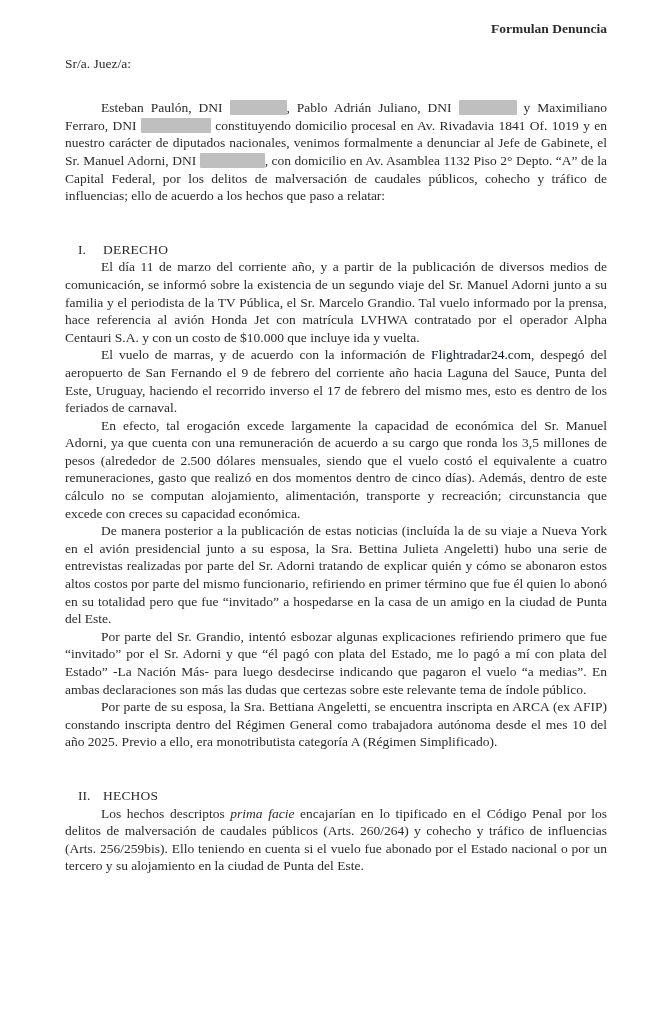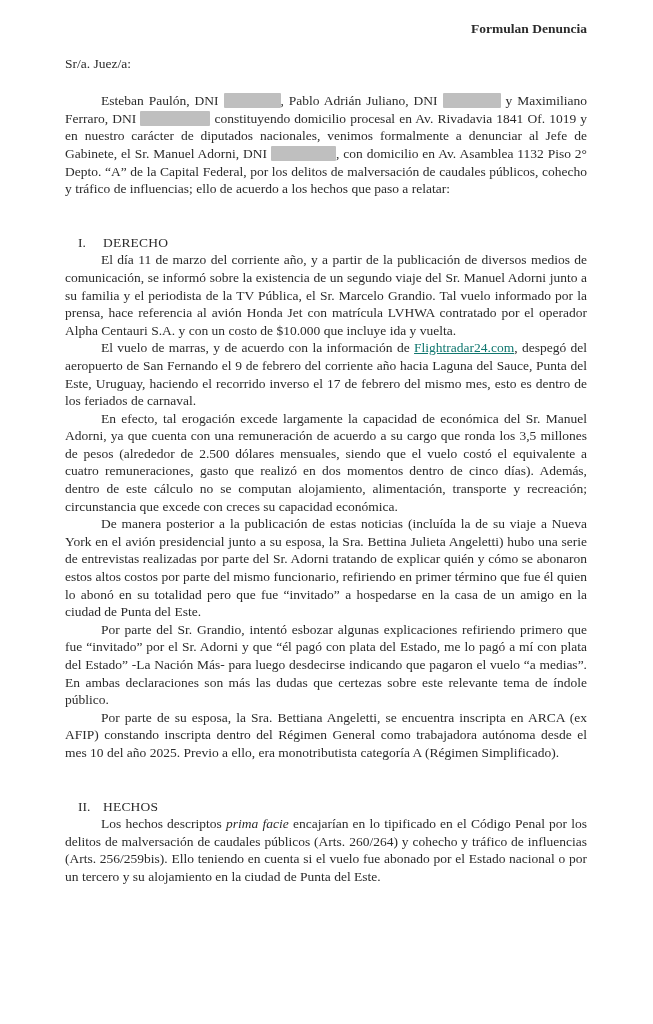--- a/index.html
+++ b/index.html
@@ -6,34 +6,34 @@
     margin: 0;
     padding: 0;
     background: #ffffff;
   }
   .page {
     position: relative;
     width: 653px;
     height: 1024px;
     box-sizing: border-box;
     background: #ffffff;
-    padding: 20px 66px 0 65px;
+    padding: 20px 46px 0 65px;
     font-family: "Liberation Serif", "DejaVu Serif", serif;
     font-size: 13.5px;
     line-height: 17.6px;
     color: #2b2b2b;
     overflow: hidden;
   }
   .doc-title {
     text-align: right;
     font-weight: bold;
     margin-bottom: 17px;
   }
   .salutation {
-    margin-bottom: 20px;
+    margin-bottom: 27px;
   }
   p.para {
     margin: 0;
     text-align: justify;
     text-indent: 36px;
   }
   .section-heading {
     display: flex;
     margin-top: 36px;
   }
@@ -51,22 +51,21 @@
     height: 15px;
     background: #bfbfbf;
     vertical-align: -3px;
     border-radius: 1px;
   }
   .redact.w-paulon  { width: 57px; }
   .redact.w-juliano { width: 58px; }
   .redact.w-ferraro { width: 70px; }
   .redact.w-adorni  { width: 65px; }
   .link {
-    color: #0f766e;
-    text-decoration: underline;
+    color: #0f172a;
     cursor: pointer;
   }
   .italic { font-style: italic; }
 </style>
 </head>
 <body>
 
 <div class="page">
 
   <div class="doc-title">Formulan Denuncia</div>

